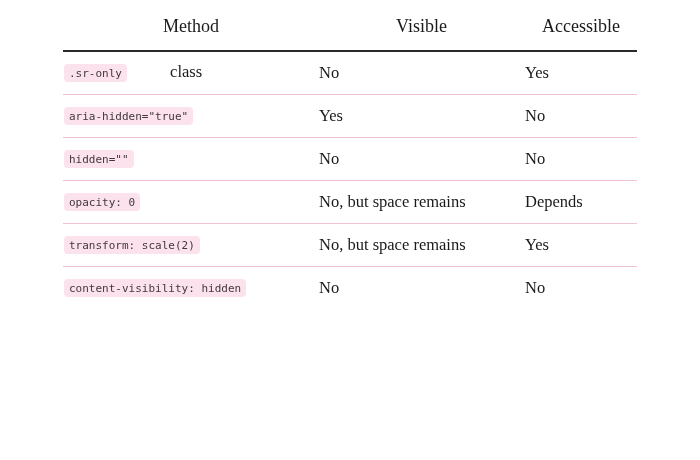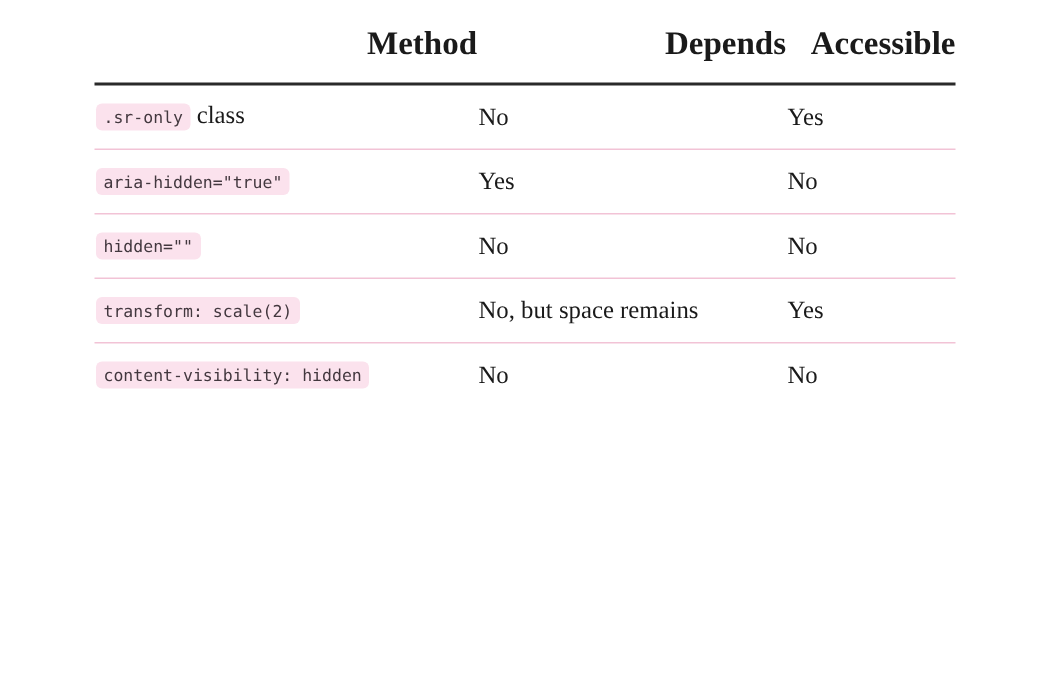--- a/index.html
+++ b/index.html
@@ -19,23 +19,23 @@
   }
   table.compare {
     border-collapse: collapse;
     table-layout: fixed;
     width: 574px;
   }
   col.c-method { width: 255px; }
   col.c-visible { width: 206px; }
   col.c-accessible { width: 113px; }
   th {
-    text-align: right;
-    font-weight: bold;
-    font-size: 22px;
+    text-align: center;
+    font-weight: normal;
+    font-size: 18px;
     padding: 3px 0 13px 1px;
     border-bottom: 2px solid var(--header-rule, #2a2a2a);
     color: var(--text, #1a1a1a);
   }
   td {
     font-size: 16.5px;
     padding: 10px 0 10px 1px;
     vertical-align: middle;
     line-height: 20px;
   }
@@ -48,56 +48,62 @@
     background: var(--code-bg, #fbe2ed);
     color: var(--code-text, #43383f);
     padding: 3px 5px 2px 5px;
     border-radius: 4px;
     white-space: nowrap;
   }
   .plain {
     font-family: "Liberation Serif", serif;
     font-size: 16.5px;
     color: var(--text, #1a1a1a);
+    padding-left: 39px;
   }
 </style>
 </head>
 <body>
 
 <div class="wrap">
   <table class="compare">
     <colgroup>
       <col class="c-method">
         <col class="c-visible">
         <col class="c-accessible">
     </colgroup>
     <thead>
       <tr>
         <th>Method</th>
-        <th>Depends</th>
+        <th>Visible</th>
         <th>Accessible</th>
       </tr>
     </thead>
     <tbody>
       <tr>
         <td><code class="chip hide-empty">.sr-only</code><span class="plain hide-empty"> class</span></td>
         <td>No</td>
         <td>Yes</td>
       </tr>
       <tr>
         <td><code class="chip hide-empty">aria-hidden="true"</code></td>
         <td>Yes</td>
         <td>No</td>
       </tr>
       <tr>
         <td><code class="chip hide-empty">hidden=""</code></td>
         <td>No</td>
         <td>No</td>
       </tr>
       <tr>
+        <td><code class="chip hide-empty">opacity: 0</code></td>
+        <td>No, but space remains</td>
+        <td>Depends</td>
+      </tr>
+      <tr>
         <td><code class="chip hide-empty">transform: scale(2)</code></td>
         <td>No, but space remains</td>
         <td>Yes</td>
       </tr>
       <tr>
         <td><code class="chip hide-empty">content-visibility: hidden</code></td>
         <td>No</td>
         <td>No</td>
       </tr>
     </tbody>

